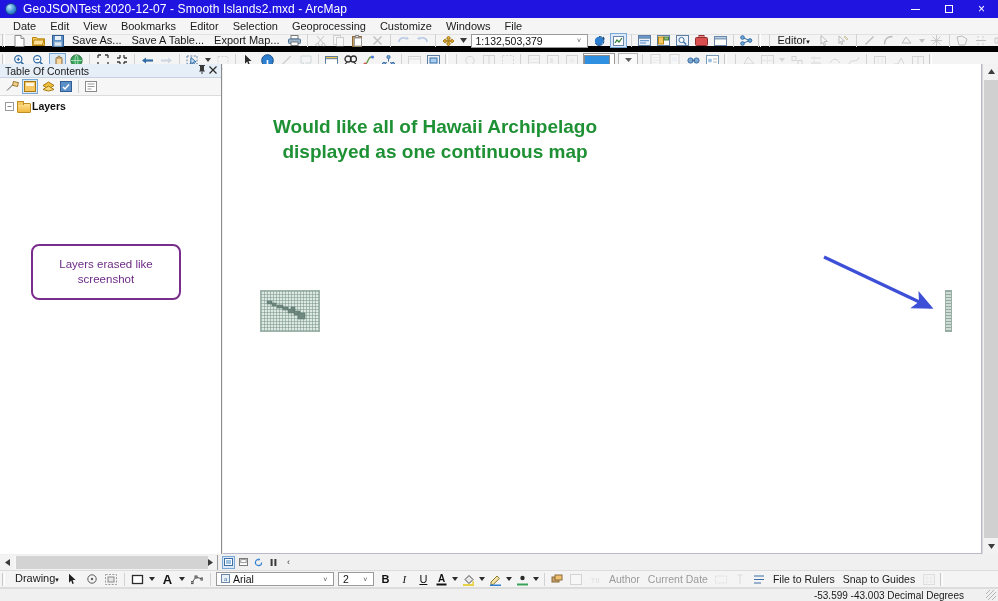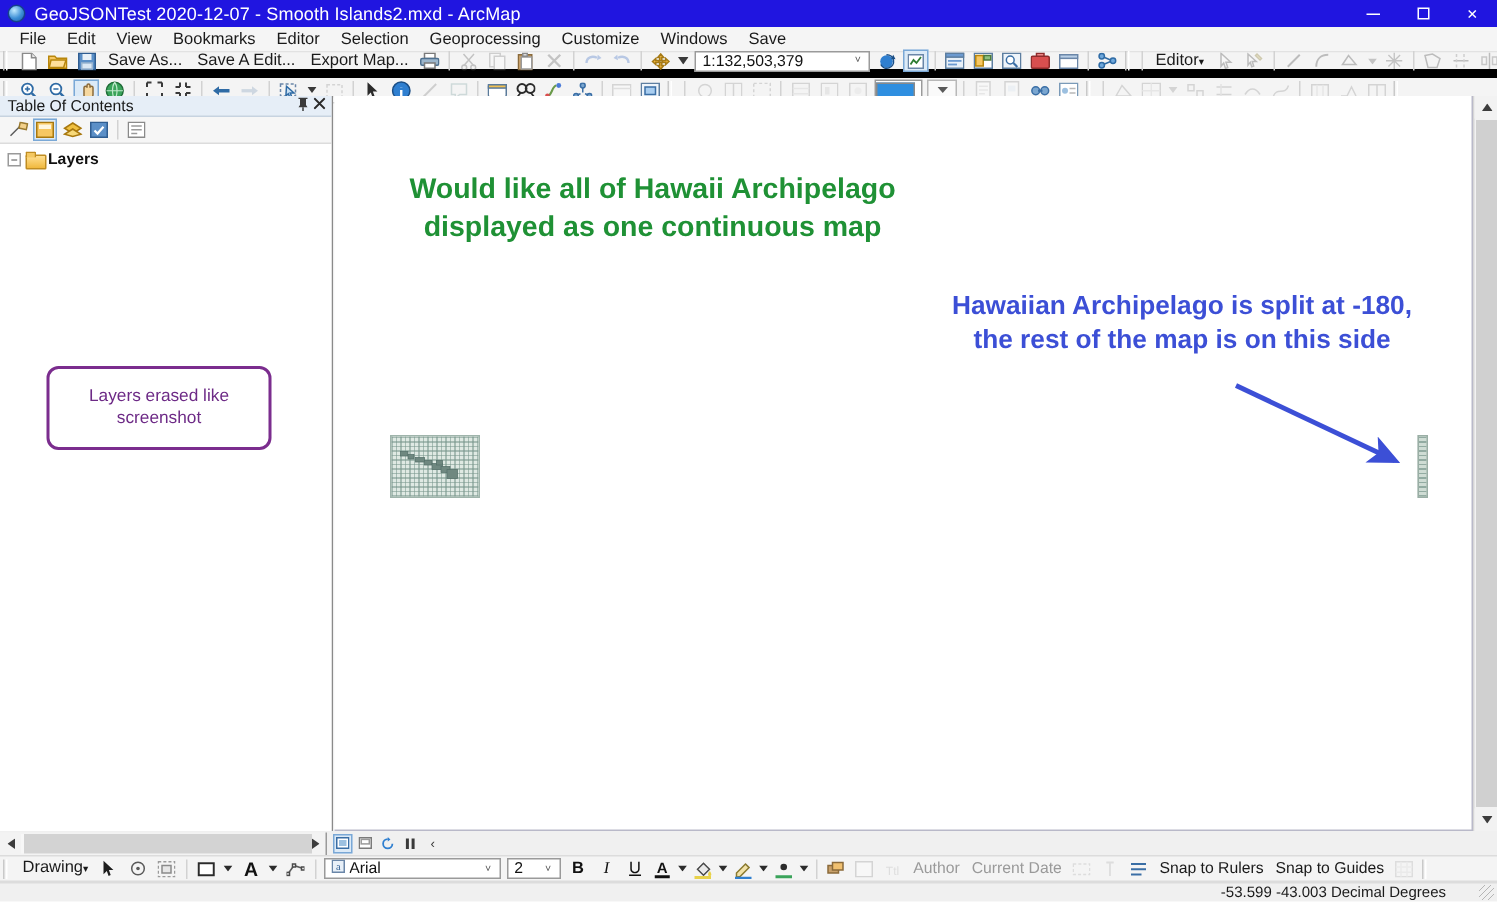--- a/index.html
+++ b/index.html
@@ -204,30 +204,30 @@
       <div class="winbtn">
           <i class="gl-max"></i>
         </div>
       <div class="winbtn">
           <span class="gl-close">×</span>
         </div>
     </div>
   </div>
 
   <div class="menubar">
-    <div class="menu-item">File</div>
+    <div class="menu-item">Date</div>
     <div class="menu-item">Edit</div>
     <div class="menu-item">View</div>
     <div class="menu-item">Bookmarks</div>
     <div class="menu-item">Editor</div>
     <div class="menu-item">Selection</div>
     <div class="menu-item">Geoprocessing</div>
     <div class="menu-item">Customize</div>
     <div class="menu-item">Windows</div>
-    <div class="menu-item">Save</div>
+    <div class="menu-item">File</div>
   </div>
 
   <div class="toolbar row1">
     <span class="grip"></span>
 
     <div class="tbtn">
       <svg class="ico" width="11" height="12" viewBox="0 0 11 12">
           <path d="M1 .5h6l3 3v8H1z" fill="#fff" stroke="#8a8a8a"></path>
           <path d="M7 .5v3h3" fill="#eee" stroke="#8a8a8a"></path>
         </svg>
@@ -239,21 +239,21 @@
         </svg>
     </div>
     <div class="tbtn">
       <svg class="ico" width="12" height="12" viewBox="0 0 12 12">
           <rect x=".5" y=".5" width="11" height="11" fill="#5b8fc7" stroke="#2f5d91"></rect>
           <rect x="3" y="1" width="6" height="4" fill="#e9f1f8"></rect>
           <rect x="2.5" y="7" width="7" height="4" fill="#dbe8f4" stroke="#9ab5d0"></rect>
         </svg>
     </div>
     <div class="tlabel">Save As...</div>
-    <div class="tlabel">Save A Edit...</div>
+    <div class="tlabel">Save A Table...</div>
     <div class="tlabel">Export Map...</div>
     <div class="tbtn">
       <svg class="ico" width="13" height="11" viewBox="0 0 13 11">
           <rect x="3" y=".5" width="7" height="3.5" fill="#fff" stroke="#7a7a7a"></rect>
           <rect x=".5" y="4" width="12" height="4.5" rx="1" fill="#9cb6cc" stroke="#4f7190"></rect>
           <rect x="3" y="7" width="7" height="3.5" fill="#fff" stroke="#7a7a7a"></rect>
         </svg>
     </div>
     <span class="tsep"></span>
     <div class="tbtn dis">
@@ -759,21 +759,20 @@
       </div>
 
       <div class="callout">Layers erased like screenshot</div>
     </div>
   </div>
 
   <div class="mapwrap">
     <div class="map">
 
       <div class="ann ann-green">Would like all of Hawaii Archipelago displayed as one continuous map</div>
-      <div class="ann ann-blue">Hawaiian Archipelago is split at -180, the rest of the map is on this side</div>
 
       <svg class="arrow-svg" width="130" height="75" viewBox="0 0 130 75">
         <defs>
           <marker id="ah" markerWidth="7" markerHeight="7" refX="5.4" refY="3.4" orient="auto">
             <path d="M0 0.4L6.6 3.4 0 6.4 1.6 3.4z" fill="#3c4fd6"></path>
           </marker>
         </defs>
         <line x1="6" y1="8" x2="112" y2="58" stroke="#3c4fd6" stroke-width="3.2" marker-end="url(#ah)"></line>
       </svg>
 
@@ -997,21 +996,21 @@
     <div class="tbtn dis">
       <svg class="ico" width="10" height="11" viewBox="0 0 10 11">
           <path d="M5 1v9M2.5 1h5" stroke="#b4b4b4" stroke-width="1.2"></path>
         </svg>
     </div>
     <div class="tbtn">
       <svg class="ico" width="12" height="11" viewBox="0 0 12 11">
           <path d="M1 2h10M1 5.5h10M1 9h7" stroke="#3a6ea5" stroke-width="1.2"></path>
         </svg>
     </div>
-    <span class="ontext">Snap to Rulers</span>
+    <span class="ontext">File to Rulers</span>
     <span class="ontext">Snap to Guides</span>
     <div class="tbtn dis">
       <svg class="ico" width="12" height="11" viewBox="0 0 12 11">
           <rect x=".5" y=".5" width="11" height="10" fill="none" stroke="#b4b4b4"></rect>
           <path d="M4 .5v10M8 .5v10M.5 4h11M.5 7.5h11" stroke="#dadada"></path>
         </svg>
     </div>
     <span class="grip"></span>
   </div>
 

